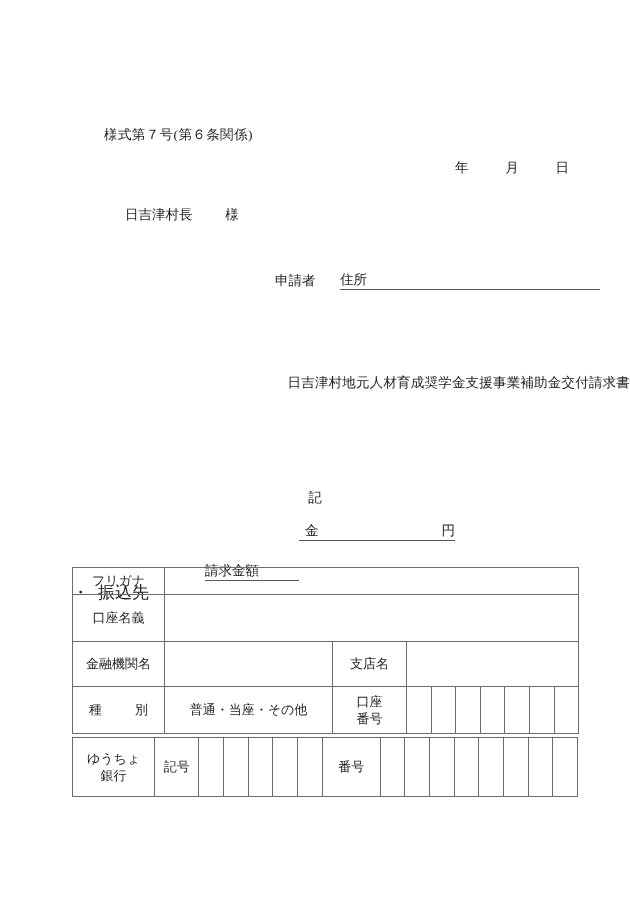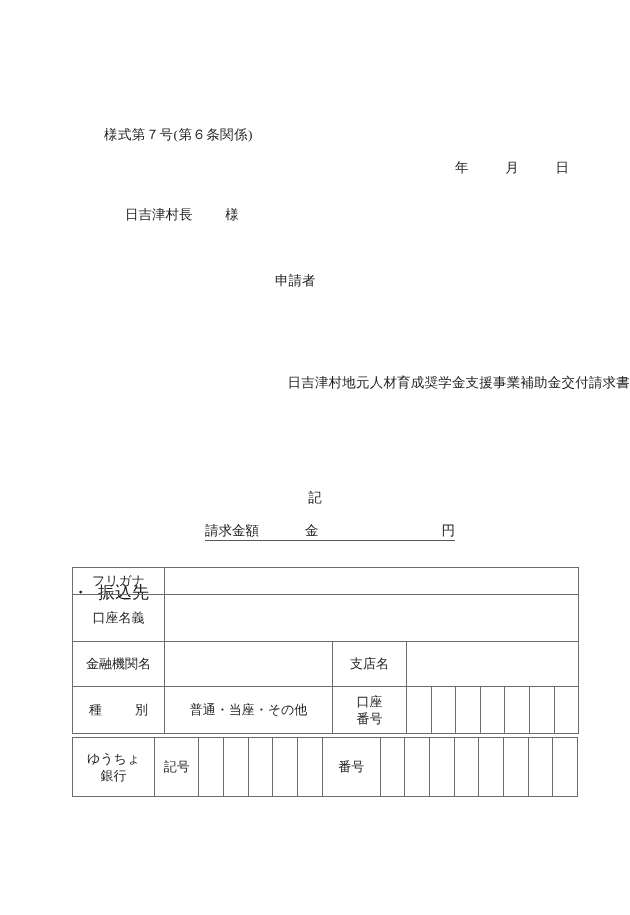--- a/index.html
+++ b/index.html
@@ -115,20 +115,21 @@
     left: 205px;
     top: 522px;
     font-size: 13.5px;
     white-space: nowrap;
     display: flex;
     align-items: flex-start;
   }
   .amount-line .lbl {
     border-bottom: 1px solid #55575a;
     padding-right: 40px;
+    margin-top: 40px;
   }
   .amount-line .val {
     border-bottom: 1px solid #55575a;
     padding-left: 6px;
     min-width: 150px;
     display: flex;
     justify-content: space-between;
   }
 
   
@@ -197,20 +198,23 @@
   </div>
 
   <div class="abs addressee">
     <span>日吉津村長</span>
     <span class="gap"></span>
     <span>様</span>
   </div>
 
   <div class="abs applicant-label">申請者</div>
 
+  <div class="abs field-row addr-field">
+    <span>住所</span>
+  </div>
 
 
   <div class="abs doc-title">日吉津村地元人材育成奨学金支援事業補助金交付請求書</div>
 
 
   <div class="abs ki">記</div>
 
   <div class="abs amount-line">
     <span class="lbl">請求金額</span>
     <span class="val">

